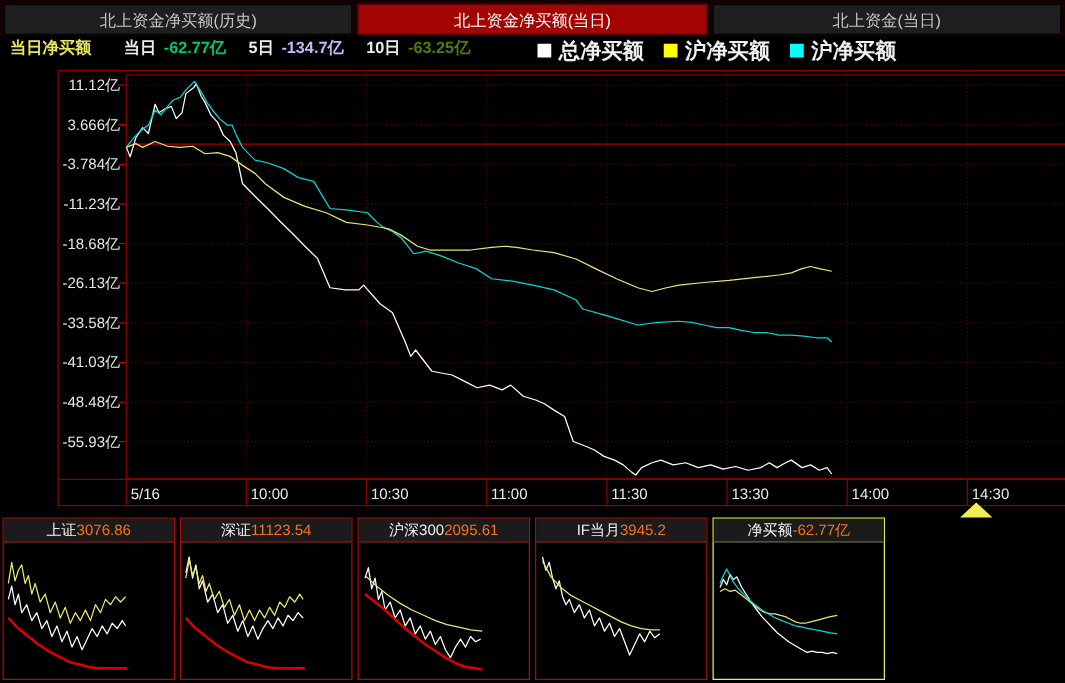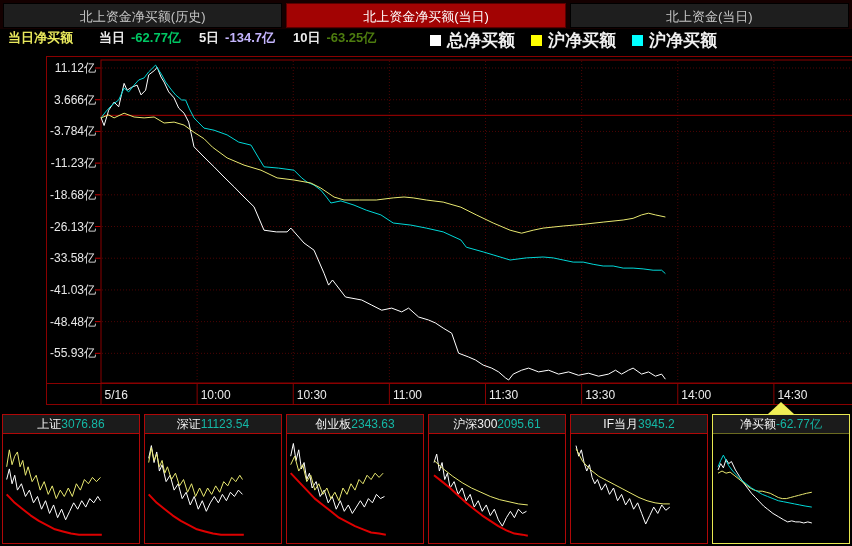--- a/index.html
+++ b/index.html
@@ -28,21 +28,21 @@
   .chart-section svg{display:block;}
   
   .panels{position:absolute;top:414px;left:0;width:852px;height:130px;display:flex;
           gap:4px;padding-left:2px;box-sizing:border-box;}
   .panel{width:138px;height:130px;border:1px solid #b00808;box-sizing:border-box;background:#000;}
   .panel.selected{border-color:#e8e850;}
   .panel-header{height:18px;background:#1b1b1b;border-bottom:1px solid #b00808;display:flex;
                 align-items:center;justify-content:center;gap:0;font-size:12px;}
   .panel.selected .panel-header{border-bottom-color:#6a6a20;}
   .panel-label{color:#f2f2f2;}
-  .panel-value{color:#14b8a6;}
+  .panel-value{color:#f97316;}
   .mini-svg{width:134px;height:106px;margin:1px;display:block;}
   
   .marker-triangle{position:absolute;top:402px;left:768px;width:0;height:0;
                    border-left:13px solid transparent;border-right:13px solid transparent;
                    border-bottom:12px solid #f0ee56;z-index:5;}
 </style>
 </head>
 <body>
 
 <div class="screen">
@@ -173,31 +173,20 @@
         <span class="panel-value">11123.54</span>
       </div>
       <svg class="mini-svg" viewBox="0 0 100 100" preserveAspectRatio="none">
           <polyline points="2,22 4,10 6,26 8,16 10,34 12,28 15,44 18,38 21,52 24,46 27,60 30,54 33,66 36,58 39,70 42,62 45,72 48,64 51,58 54,64 57,56 60,62 63,54 66,58 69,52 72,56" fill="none" stroke="#ffffff" stroke-width="1" vector-effect="non-scaling-stroke" stroke-linejoin="round"></polyline>
           <polyline points="2,26 4,12 6,24 8,18 10,30 12,24 14,36 16,30 19,42 22,36 25,48 28,42 31,54 34,46 37,58 40,50 43,58 46,50 49,56 52,48 55,54 58,44 61,48 64,40 67,44 70,38 72,42" fill="none" stroke="#e8e870" stroke-width="1" vector-effect="non-scaling-stroke" stroke-linejoin="round"></polyline>
           <polyline points="2,56 8,64 14,70 20,76 26,81 32,85 38,89 44,91 50,93 56,94 62,94 68,94 73,94" fill="none" stroke="#dd0000" stroke-width="2" vector-effect="non-scaling-stroke" stroke-linejoin="round"></polyline>
         </svg>
     </div>
     <div class="panel">
       <div class="panel-header">
-        <span class="panel-label">创业板</span>
-        <span class="panel-value">2343.63</span>
-      </div>
-      <svg class="mini-svg" viewBox="0 0 100 100" preserveAspectRatio="none">
-          <polyline points="2,20 4,8 6,24 8,14 10,32 12,26 14,42 16,36 18,50 21,44 24,58 27,52 30,64 33,58 36,70 39,62 42,72 45,66 48,74 51,68 54,62 57,68 60,60 63,64 66,56 69,60 72,58" fill="none" stroke="#ffffff" stroke-width="1" vector-effect="non-scaling-stroke" stroke-linejoin="round"></polyline>
-          <polyline points="2,28 5,20 8,34 11,28 14,44 17,38 20,52 23,46 26,56 29,50 32,60 35,54 38,62 41,50 44,56 47,46 50,52 53,42 56,46 59,38 62,42 65,36 68,40 71,36" fill="none" stroke="#e8e870" stroke-width="1" vector-effect="non-scaling-stroke" stroke-linejoin="round"></polyline>
-          <polyline points="2,36 8,44 14,52 20,60 26,66 32,72 38,78 44,82 50,86 56,89 62,92 68,93 73,94" fill="none" stroke="#dd0000" stroke-width="2" vector-effect="non-scaling-stroke" stroke-linejoin="round"></polyline>
-        </svg>
-    </div>
-    <div class="panel">
-      <div class="panel-header">
         <span class="panel-label">沪深300</span>
         <span class="panel-value">2095.61</span>
       </div>
       <svg class="mini-svg" viewBox="0 0 100 100" preserveAspectRatio="none">
           <polyline points="3,26 5,18 7,34 9,26 11,42 13,36 15,50 18,44 21,56 24,50 27,62 30,56 33,68 36,62 39,72 42,66 45,76 48,70 51,80 54,86 57,78 60,72 63,78 66,70 69,74 72,72" fill="none" stroke="#ffffff" stroke-width="1" vector-effect="non-scaling-stroke" stroke-linejoin="round"></polyline>
           <polyline points="3,24 10,32 17,39 24,45 31,50 38,54 45,58 52,61 59,63 66,65 73,66" fill="none" stroke="#e8e870" stroke-width="1" vector-effect="non-scaling-stroke" stroke-linejoin="round"></polyline>
           <polyline points="3,38 9,44 15,50 21,57 27,64 33,70 39,76 45,81 51,86 57,90 63,93 69,94 73,95" fill="none" stroke="#dd0000" stroke-width="2" vector-effect="non-scaling-stroke" stroke-linejoin="round"></polyline>
         </svg>
     </div>
     <div class="panel">

